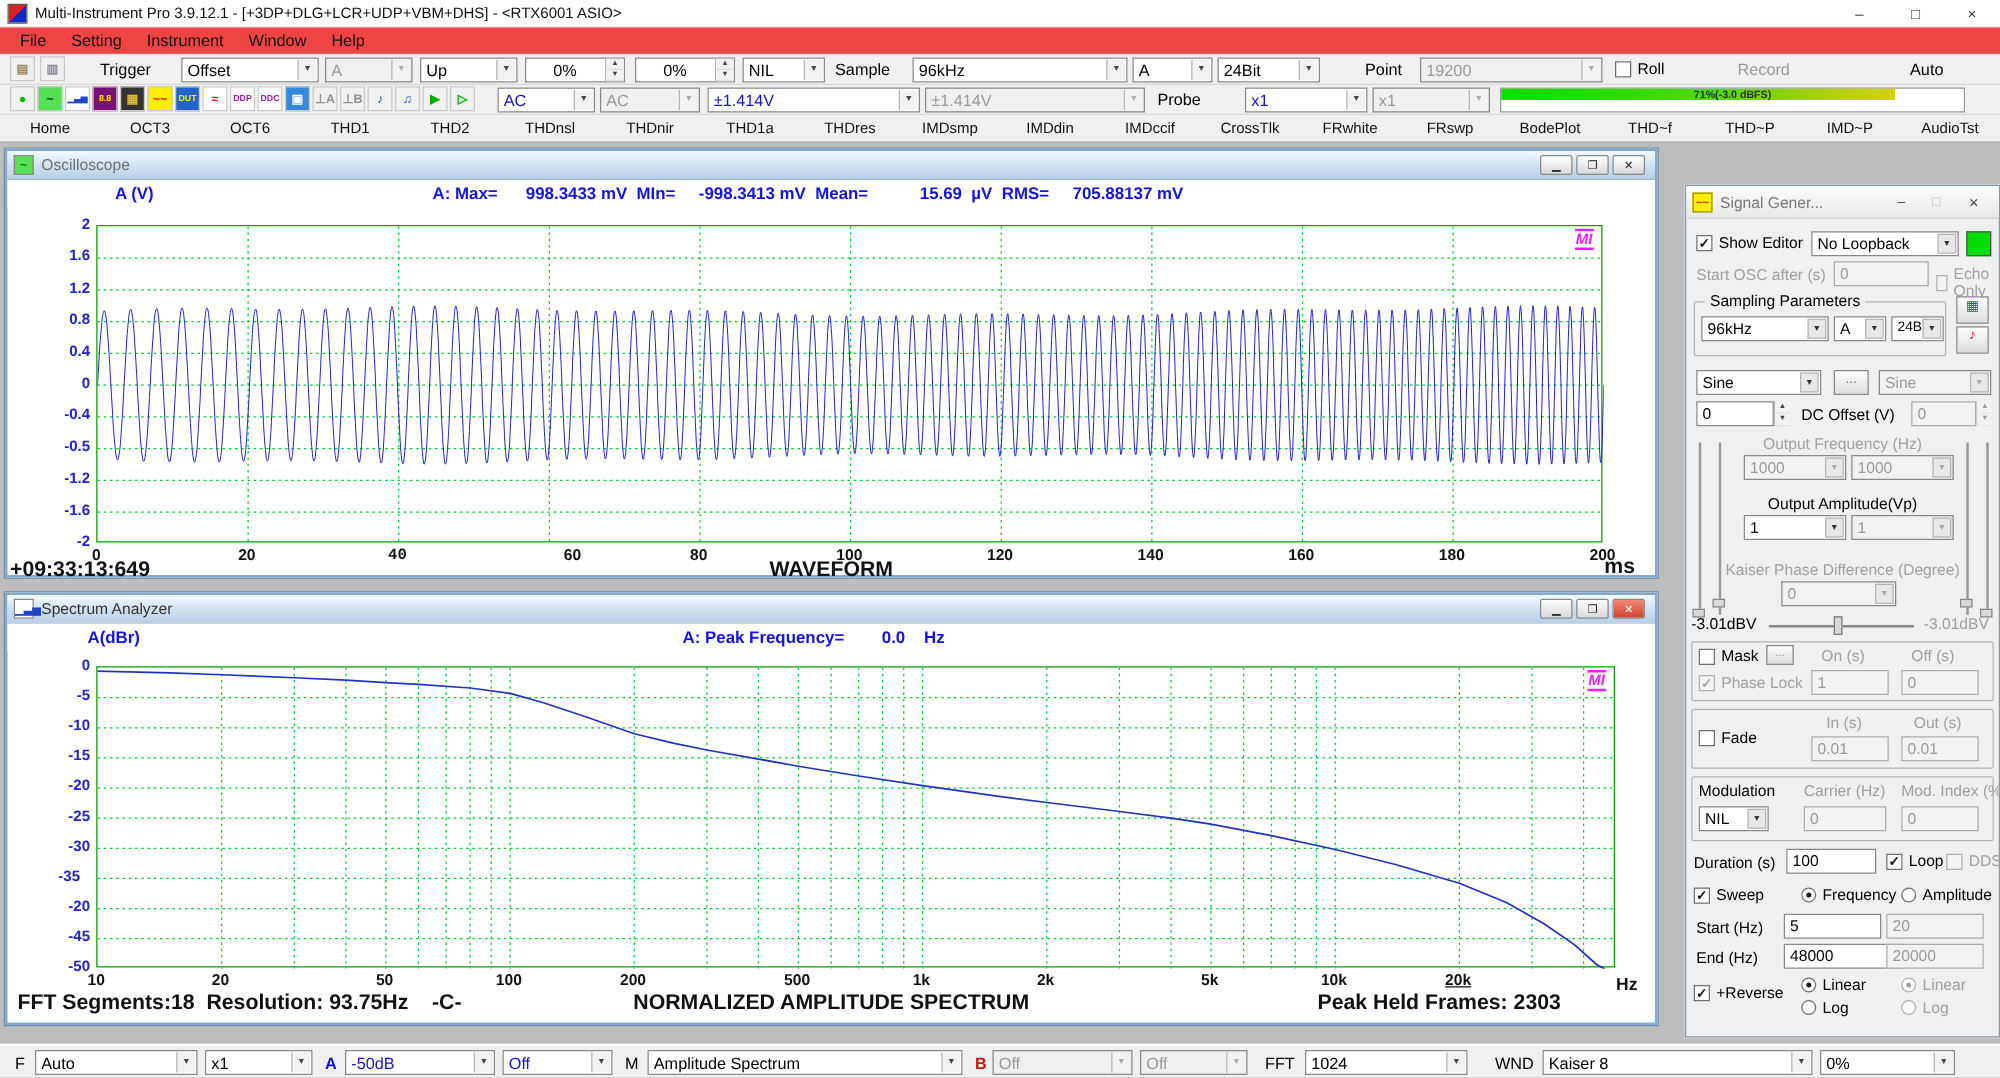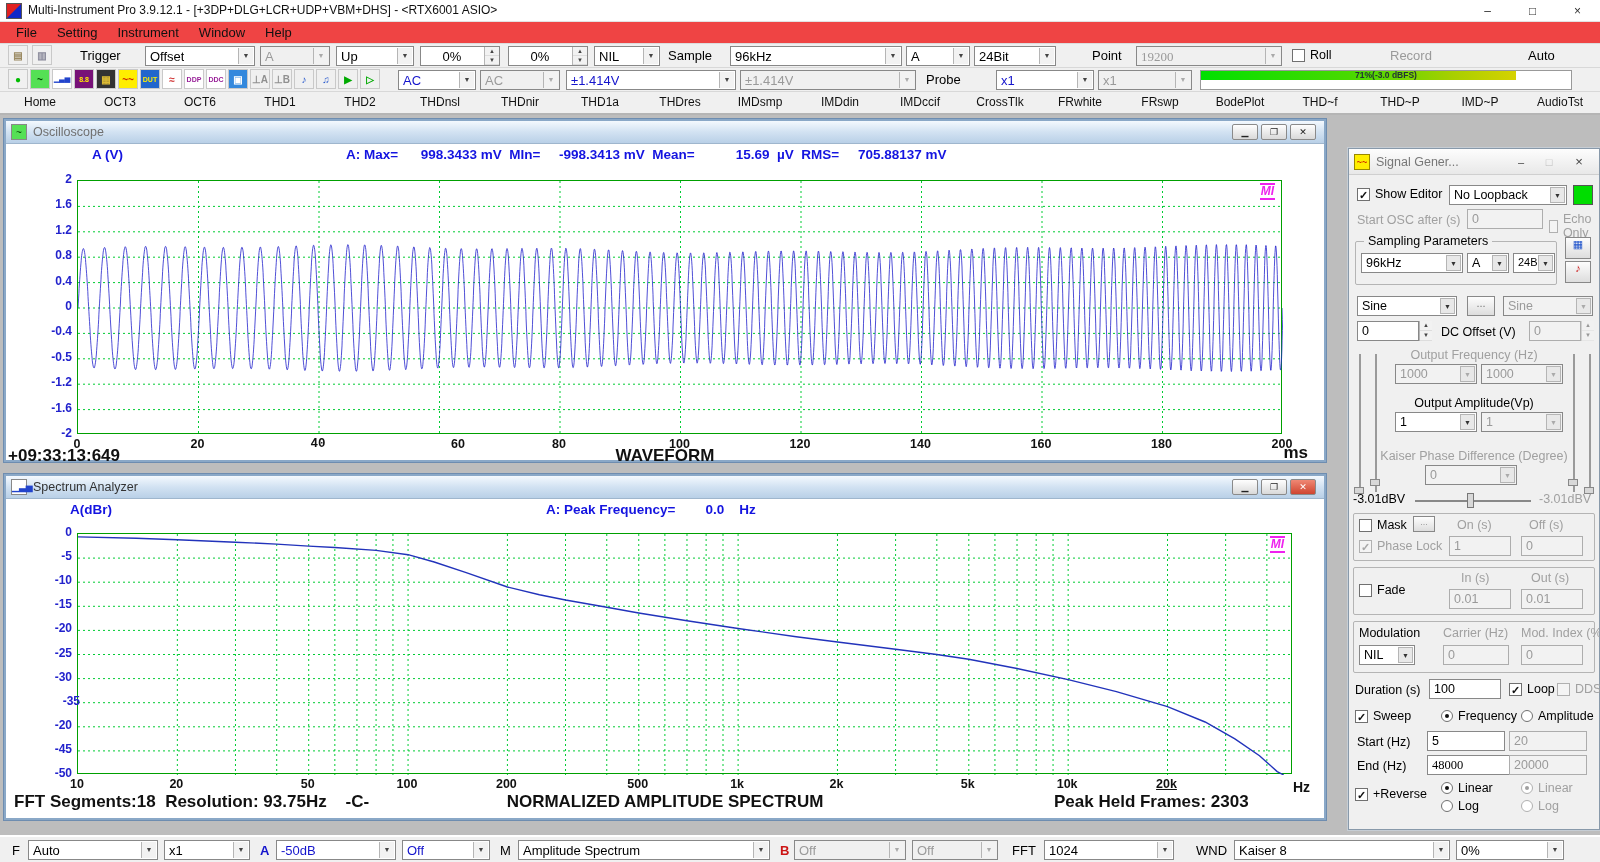--- a/index.html
+++ b/index.html
@@ -140,21 +140,21 @@
     </div>
   <div class="dd" style="left:906px;width:64px;">
       <span class="v">A</span>
       <span class="arw">▼</span>
     </div>
   <div class="dd" style="left:974px;width:82px;">
       <span class="v">24Bit</span>
       <span class="arw">▼</span>
     </div>
   <span class="tlabel" style="left:1092px;">Point</span>
-  <div class="dd dis" style="left:1136px;width:146px;font-family:Liberation Serif, serif;">
+  <div class="dd dis" style="left:1136px;width:146px;">
       <span class="v">19200</span>
       <span class="arw">▼</span>
     </div>
   <span class="cbx" style="left:1292px;top:4px;">
       <span class="box"></span>
       <span>Roll</span>
     </span>
   <span class="tlabel" style="left:1390px;color:#9a9a9a;">Record</span>
   <span class="tlabel" style="left:1528px;">Auto</span>
 </div>
@@ -358,21 +358,21 @@
     <span class="mi-logo">MI</span>
   </div>
   <div id="sp-yticks">
       <span class="ytick" style="left: 8px; top: 49px;">0</span>
       <span class="ytick" style="left: 8px; top: 73.1px;">-5</span>
       <span class="ytick" style="left: 8px; top: 97.2px;">-10</span>
       <span class="ytick" style="left: 8px; top: 121.3px;">-15</span>
       <span class="ytick" style="left: 8px; top: 145.4px;">-20</span>
       <span class="ytick" style="left: 8px; top: 169.5px;">-25</span>
       <span class="ytick" style="left: 8px; top: 193.6px;">-30</span>
-      <span class="ytick" style="left: 16px; top: 217.7px; text-align: right;">-35</span>
+      <span class="ytick" style="left: 0; top: 217.7px; text-align: right;">-35</span>
       <span class="ytick" style="left: 8px; top: 241.8px;">-20</span>
       <span class="ytick" style="left: 8px; top: 265.9px;">-45</span>
       <span class="ytick" style="left: 8px; top: 290px;">-50</span>
     </div>
   <div id="sp-xticks">
       <span class="xtick" style="left: 41px; top: 301px;">10</span>
       <span class="xtick" style="left: 140.355px; top: 301px;">20</span>
       <span class="xtick" style="left: 271.696px; top: 301px;">50</span>
       <span class="xtick" style="left: 371.052px; top: 301px;">100</span>
       <span class="xtick" style="left: 470.407px; top: 301px;">200</span>
@@ -552,21 +552,21 @@
     </span>
   <span class="rdo" style="left:172px;top:560px;">
       <span class="cir"></span>
       <span>Amplitude</span>
     </span>
 
   <span class="sg-lbl" style="left:8px;top:586px;">Start (Hz)</span>
   <div class="sg-inp" style="left:78px;top:582px;width:78px;">5</div>
   <div class="sg-inp dis" style="left:160px;top:582px;width:78px;">20</div>
   <span class="sg-lbl" style="left:8px;top:610px;">End (Hz)</span>
-  <div class="sg-inp" style="left:78px;top:606px;width:96px;font-family:Liberation Serif, serif;">48000</div>
+  <div class="sg-inp" style="left:78px;top:606px;width:96px;">48000</div>
   <div class="sg-inp dis" style="left:160px;top:606px;width:78px;">20000</div>
 
   <span class="cbx" style="left:6px;top:638px;">
       <span class="box">✓</span>
       <span>+Reverse</span>
     </span>
   <span class="rdo sel" style="left:92px;top:632px;">
       <span class="cir"></span>
       <span>Linear</span>
     </span>

